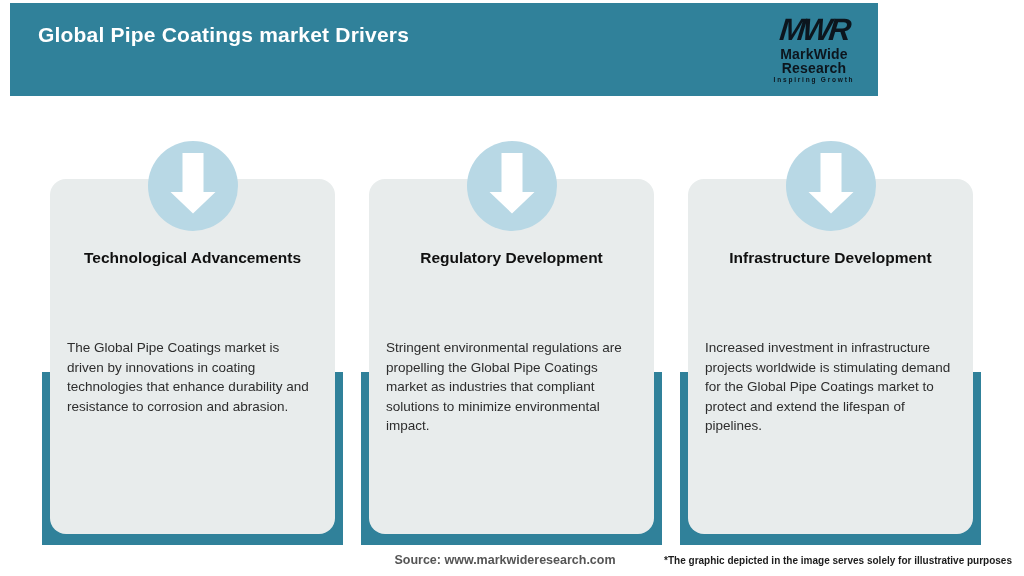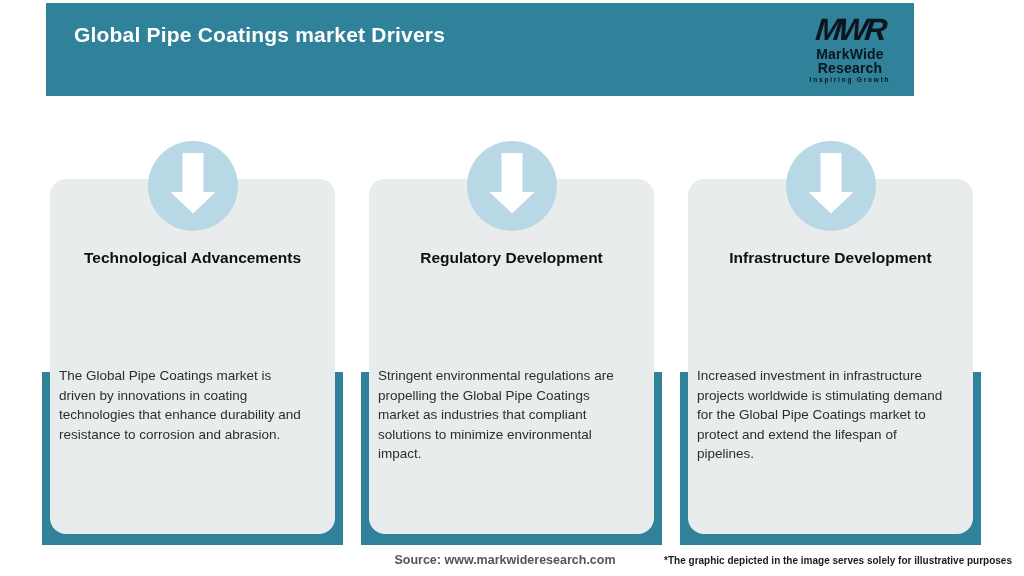--- a/index.html
+++ b/index.html
@@ -6,21 +6,20 @@
   html,body { margin:0; padding:0; background:#ffffff; }
   .canvas {
     position:relative; width:1024px; height:576px; background:#ffffff;
     font-family:"Liberation Sans","DejaVu Sans",sans-serif; overflow:hidden;
   }
 
   
   .banner {
     position:absolute; left:10px; top:3px; width:868px; height:93px;
     background:var(--teal,#30819a);
-    margin-left:36px;
   }
   .banner h1 {
     margin:0; padding:20px 0 0 28px;
     font-size:21px; font-weight:700; color:#ffffff; letter-spacing:.2px;
   }
   .logo {
     position:absolute; top:11px; right:14px; width:100px;
     text-align:center; color:#0c151d; line-height:1;
   }
   .logo-mark {
@@ -48,21 +47,21 @@
     background:var(--light-blue,#b8d8e5); z-index:3;
     display:flex; align-items:center; justify-content:center;
   }
   .circle svg { position:relative; top:-3px; display:block; }
 
   .card-title {
     margin:70px 8px 12px; text-align:center;
     font-size:15.5px; font-weight:700; color:#101010; line-height:18px;
   }
   .card-desc {
-    margin:99px 0 0; padding:0 9px;
+    margin:71px 0 0; padding:0 17px;
     font-size:13.5px; line-height:19.5px; color:#2d2d2d;
     white-space:pre-line;
   }
 
   
   .source {
     position:absolute; left:340px; top:553px; width:330px; text-align:center;
     font-size:12.5px; font-weight:700; color:#555555;
   }
   .disclaimer {

